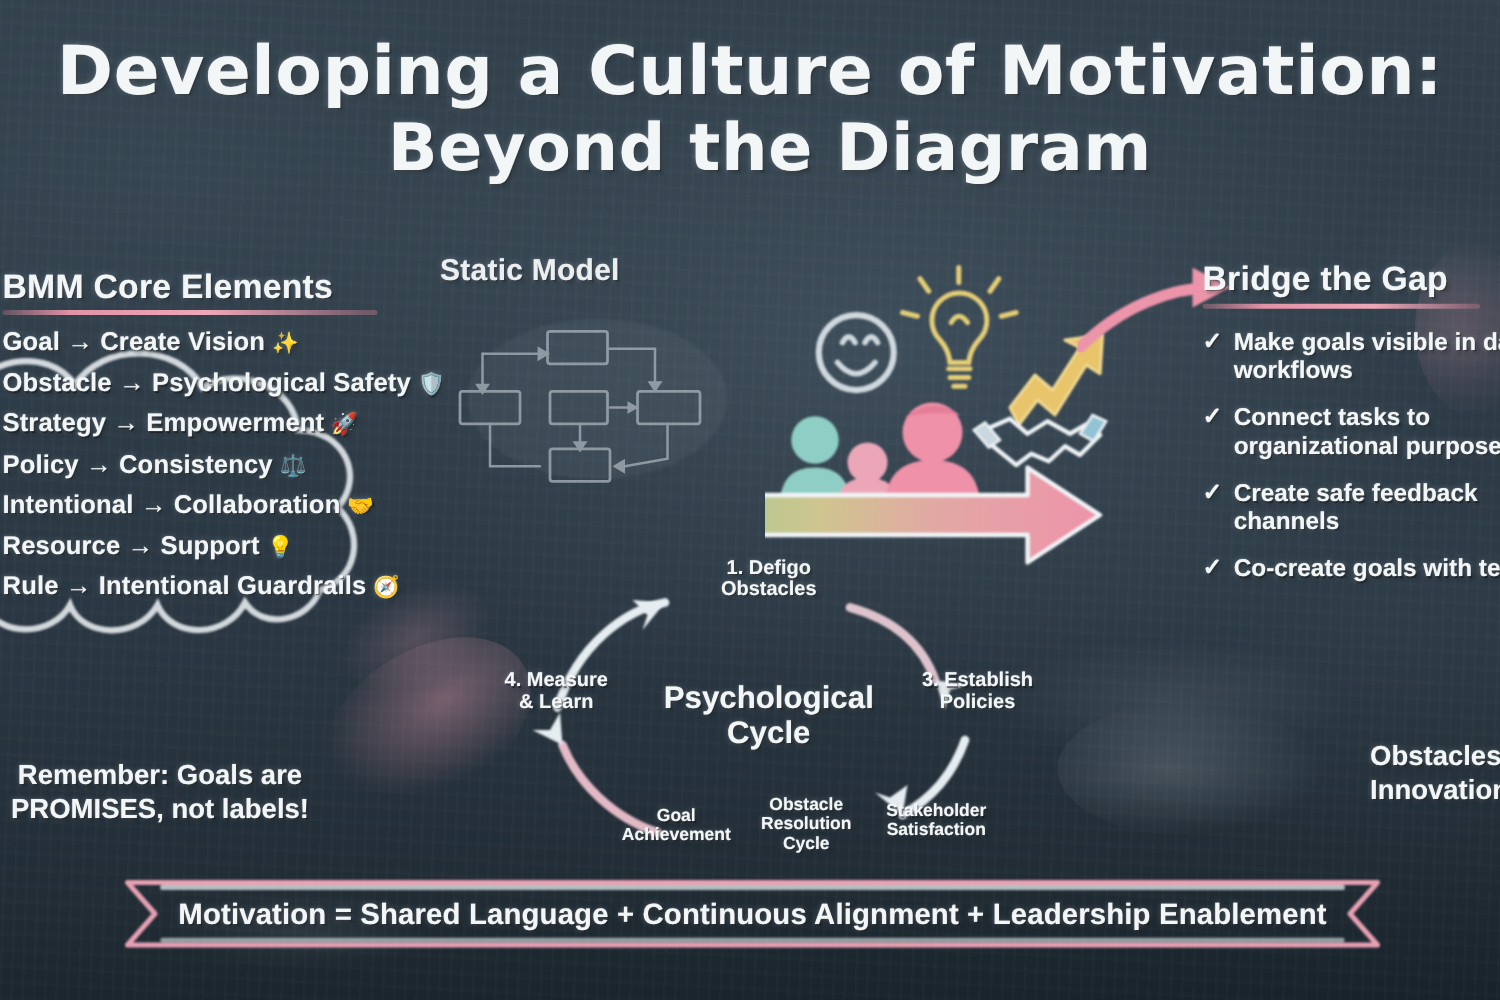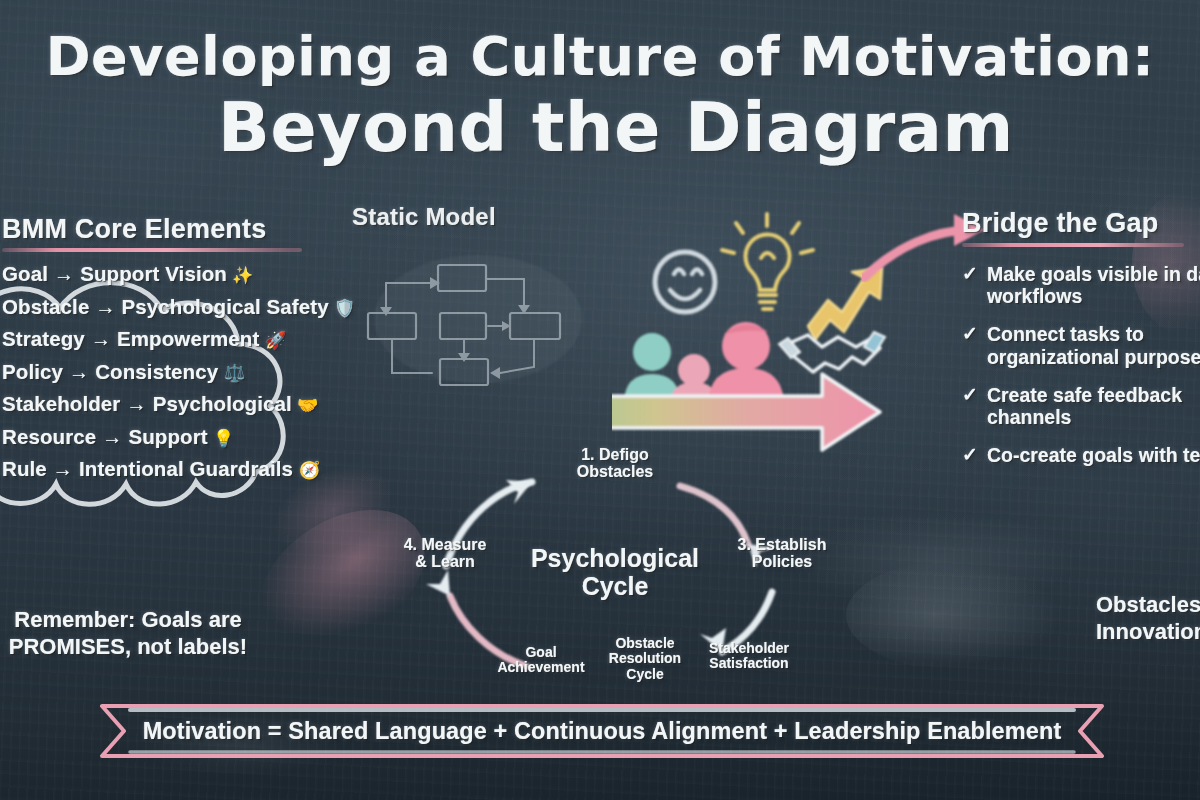--- a/index.html
+++ b/index.html
@@ -58,21 +58,21 @@
   
   #title{
     top:26px; left:0; width:1200px;
     text-align:center;
     font-family:"DejaVu Sans", sans-serif;
     font-weight:700;
     font-size:54px;
     line-height:1.16;
     letter-spacing:.6px;
   }
-  #title .l2{ display:block; font-size:68px;padding-left:32px; }
+  #title .l2{ display:block; font-size:52px;padding-left:32px; }
 
   
   #cloud-wrap{ top:168px; left:-70px; width:420px; height:380px; }
   #cloud-svg{ position:absolute; inset:0; width:420px; height:380px; }
 
   #cloud-content{
     position:absolute;
     top:46px; left:72px; width:330px;
   }
   #cloud-title{
@@ -228,37 +228,37 @@
                  C 112 342 68 342 58 316
                  C 44 338 4 334 -6 310"></path>
       </g>
     </svg>
 
     <div id="cloud-content">
       <div class="chalk" id="cloud-title">BMM Core Elements</div>
       <div id="cloud-rule"></div>
 
       <div class="chalk bmm-item">
-        <span>Goal → Support Vision</span>
+        <span>Goal → Create Vision</span>
         <span class="em">✨</span>
       </div>
       <div class="chalk bmm-item">
         <span>Obstacle → Psychological Safety</span>
         <span class="em">🛡️</span>
       </div>
       <div class="chalk bmm-item">
         <span>Strategy → Empowerment</span>
         <span class="em">🚀</span>
       </div>
       <div class="chalk bmm-item">
         <span>Policy → Consistency</span>
         <span class="em">⚖️</span>
       </div>
       <div class="chalk bmm-item">
-        <span>Stakeholder → Psychological</span>
+        <span>Intentional → Collaboration</span>
         <span class="em">🤝</span>
       </div>
       <div class="chalk bmm-item">
         <span>Resource → Support</span>
         <span class="em">💡</span>
       </div>
       <div class="chalk bmm-item">
         <span>Rule → Intentional Guardrails</span>
         <span class="em">🧭</span>
       </div>

